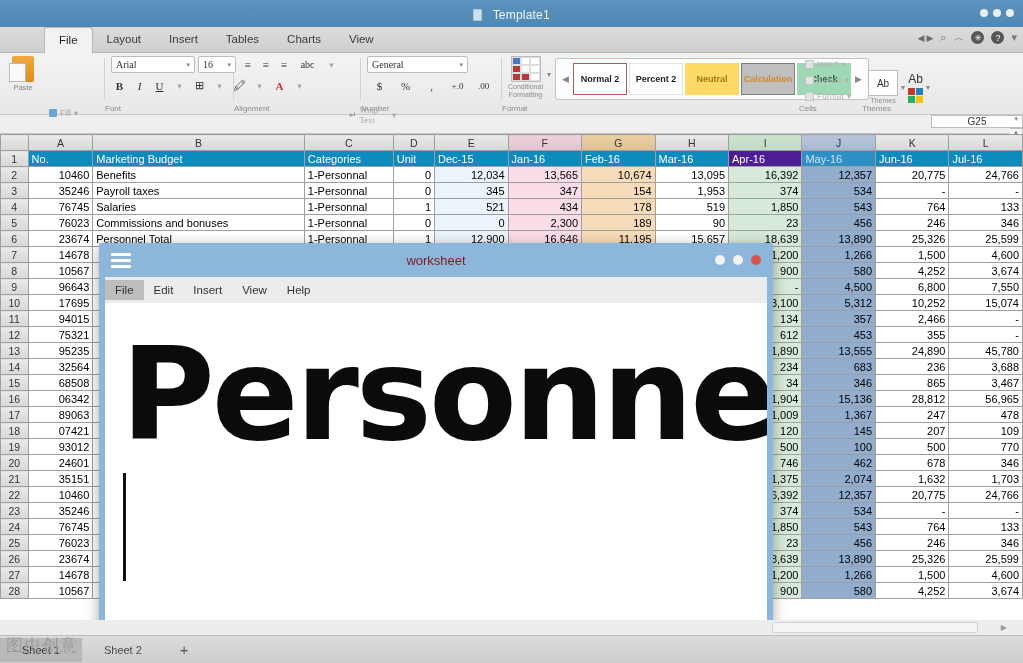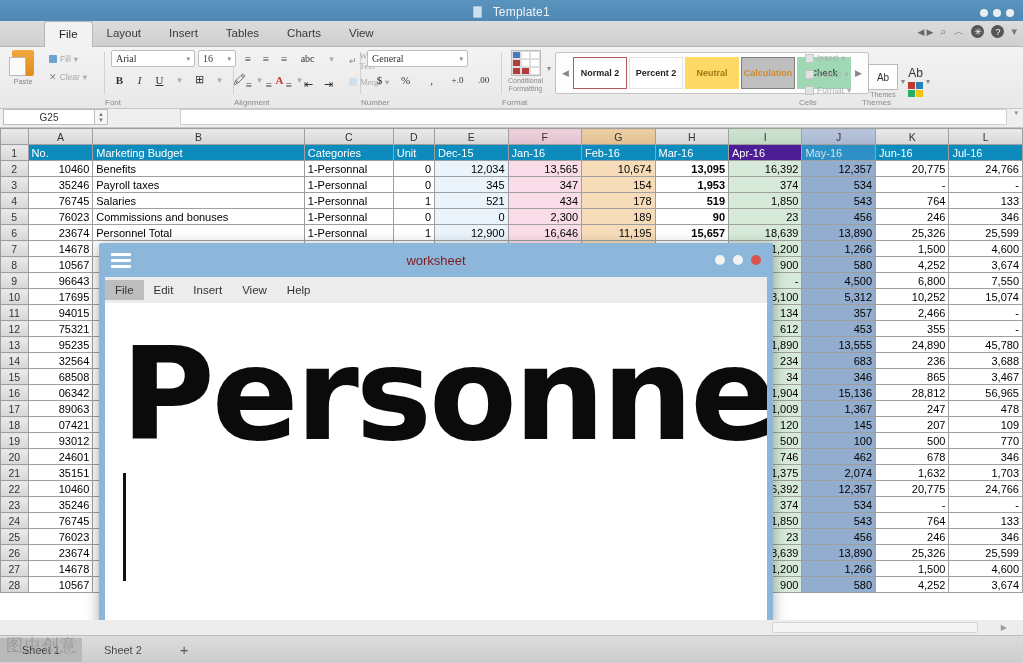--- a/index.html
+++ b/index.html
@@ -5,21 +5,21 @@
   * { box-sizing: border-box; margin: 0; padding: 0; }
   html, body {
     width: 1023px; height: 663px;
     font-family: "Liberation Sans", sans-serif;
     overflow: hidden; background: #d9d9d9;
   }
   #app { position: relative; width: 1023px; height: 663px; overflow: hidden; }
 
   
   .titlebar {
-    height: 21px; background: linear-gradient(#5a93bd, #4f88b4);
+    height: 27px; background: linear-gradient(#5a93bd, #4f88b4);
     display: flex; align-items: center; justify-content: center;
     position: relative; color: #fff; text-align: right;
   }
   .titlebar .doc-title { font-size: 12px; color: #eef4f9; letter-spacing: .2px; }
   .titlebar .doc-icon {
     display: inline-block; width: 9px; height: 12px; background: #cfe0ee;
     border: 1px solid #a9c5dc; border-radius: 1px; margin-right: 6px;
     vertical-align: -2px;
   }
   .win-dots { position: absolute; right: 9px; top: 9px; display: flex; gap: 5px; }
@@ -64,21 +64,21 @@
   .paste-btn { display: flex; flex-direction: column; align-items: center; width: 34px; }
   .paste-ico {
     width: 22px; height: 26px; background: linear-gradient(#f0a93c,#e08c1e);
     border-radius: 2px; position: relative;
   }
   .paste-ico:after {
     content: ""; position: absolute; left: -3px; bottom: 0; width: 15px; height: 17px;
     background: #fafafa; border: 1px solid #bbb;
   }
   .paste-lbl { font-size: 7.5px; color: #888; margin-top: 1px; }
-  .mini-btn { display: flex; align-items: center; gap: 3px; font-size: 8.5px; color: #a8a8a8; padding: 1px 5px; }
+  .mini-btn { display: flex; align-items: center; gap: 3px; font-size: 8.5px; color: #a8a8a8; padding: 1px 5px; margin-top: 48px; }
   .mini-sq { width: 8px; height: 8px; background: #6aa3d4; border-radius: 1px; }
   .mini-x { color: #888; font-size: 9px; }
 
   .row1, .row2 { display: flex; align-items: flex-start; gap: 3px; font-family: Liberation Serif, serif; }
   .row1 { margin-bottom: 4px; }
   .sel {
     background: #fff; border: 1px solid #bdbdbd; height: 17px; border-radius: 2px;
     display: flex; align-items: center; padding: 0 4px; font-size: 10px; color: #333;
     justify-content: space-between;
   }
@@ -122,21 +122,21 @@
   .theme-ab {
     width: 30px; height: 26px; background: #fff; border: 1px solid #bbb;
     display: flex; align-items: center; justify-content: center; font-size: 10px; color: #333;
   }
   .theme-col { display: flex; flex-direction: column; align-items: center; gap: 2px; }
   .sw { display: grid; grid-template-columns: repeat(2,7px); grid-template-rows: repeat(2,7px); gap: 1px; }
 
   
   .formulabar {
     height: 19px; background: #efefef; border-bottom: 1px solid #c4c4c4;
-    display: flex; align-items: flex-start;
+    display: flex; align-items: flex-end; flex-direction: column;
   }
   .namebox {
     width: 92px; height: 16px; margin-left: 3px; background: #fff; border: 1px solid #bdbdbd;
     font-size: 10px; display: flex; align-items: center; justify-content: center; color: #333;
   }
   .spinner { width: 13px; height: 16px; border: 1px solid #bdbdbd; border-left: none; background: #f6f6f6;
     font-size: 6px; color: #777; display: flex; flex-direction: column; align-items: center; justify-content: center; }
   .fx-gap { width: 72px; }
   .fx-input { flex: 1; height: 16px; background: #fff; border: 1px solid #cfcfcf; margin-right: 16px; }
   .fb-caret { position: absolute; right: 5px; font-size: 7px; color: #888; }
@@ -158,21 +158,21 @@
     color: #333; text-align: center; width: 28px;
   }
   td.num { text-align: right; }
   tr.hdr td { background: #0d8bbd; color: #fff; font-weight: normal; }
   tr.hdr td.hc { background: #0d8bbd; }
   tr.hdr td.hdr-i { background: #4c1d95; }
   tr.hdr td.hdr-j { background: #2d8fc4; color: #cfe3f2; }
   td.col-e { background: #ebf4fb; }
   td.col-f { background: #fadde8; }
   td.col-g { background: #f6dcb8; }
-  td.col-h { background: #fff; font-weight: bold; }
+  td.col-h { background: #fff; }
   td.col-i { background: #d7ead9; }
   td.col-j { background: #93adcf; }
   td.plain { background: #fff; }
   .colw-a { width: 66px; } .colw-b { width: 215px; } .colw-c { width: 90px; }
   .colw-d { width: 42px; } .colw-m { width: 75px; }
 
   
   .overlay {
     position: absolute; left: 99px; top: 243px; width: 674px; height: 396px;
     background: #8cb7da; border-radius: 2px;

